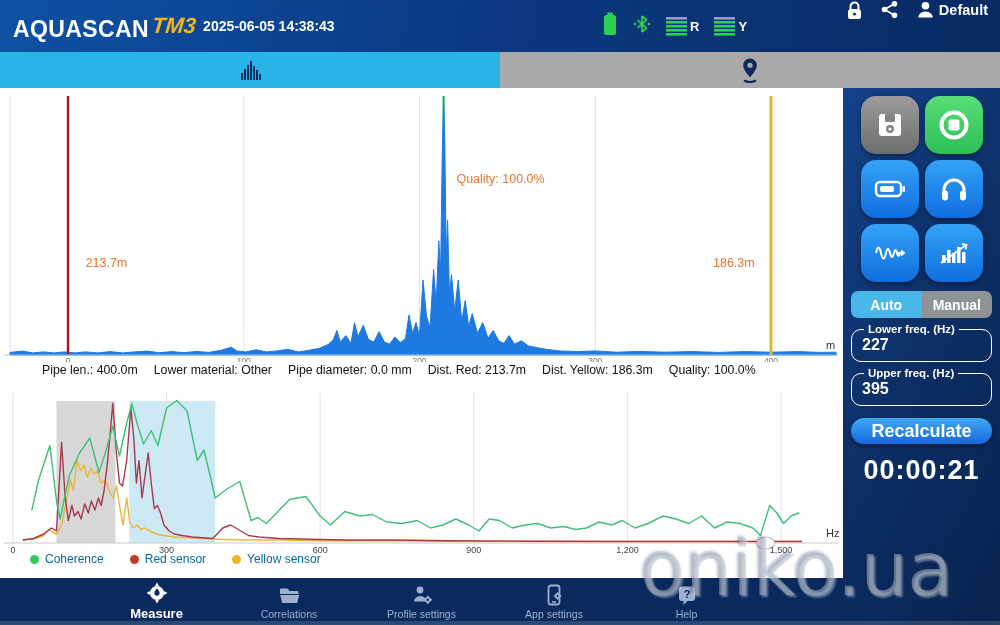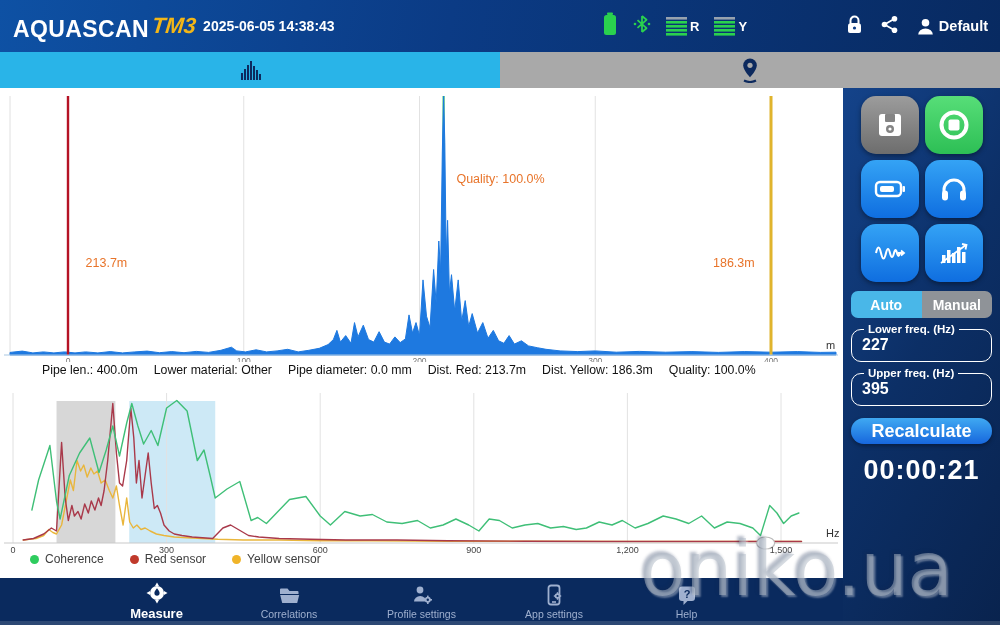--- a/index.html
+++ b/index.html
@@ -7,37 +7,37 @@
   .app { position:relative; width:1000px; height:625px; overflow:hidden; background:#fff; font-family:"Liberation Sans",sans-serif; }
 
   
   .topbar { position:absolute; left:0; top:0; width:1000px; height:52px;
     background:linear-gradient(100deg,#0e51a4 0%,#0b3b85 45%,#082a61 100%);
     display:flex; align-items:center; padding-left:13px; }
   .brand { color:#fff; font-weight:bold; font-size:23px; letter-spacing:.4px;margin-top:6px; }
   .brand-suffix { color:#f2b618; font-weight:bold; font-size:22px; font-style:italic; transform:skewX(-6deg); margin-left:3px; }
   .datetime { color:#fff; font-weight:bold; font-size:14px; margin-left:7px; }
   .status-center { position:absolute; left:602px; top:0; height:52px; display:flex; align-items:center; gap:15px; }
-  .status-right { position:absolute; right:12px; top:0; height:52px; display:flex; align-items:center; gap:17px; }
+  .status-right { position:absolute; right:12px; top:0; height:52px; display:flex; align-items:flex-start; gap:17px; }
   .sig { display:flex; align-items:center; gap:2px; }
   .sig-letter { color:#fff; font-weight:bold; font-size:13px; }
   .profile { display:flex; align-items:center; gap:4px; color:#fff; font-weight:bold; font-size:14.5px; }
 
   
   .tabbar { position:absolute; left:0; top:52px; width:1000px; height:36px; display:flex; }
   .tab { flex:1; display:flex; align-items:center; justify-content:center; cursor:pointer; }
   .tab.active { background:#29b4e8; }
   .tab.inactive { background:#a9a9a9; }
 
   
   .main { position:absolute; left:0; top:88px; width:843px; height:537px; background:#fff; }
   #corr-svg { display:block; width:843px; height:272px; margin-top:2px; }
   .info-bar { display:flex; gap:16px; padding-left:26px; font-size:12.3px; color:#111; height:16px; align-items:center;margin-left:16px; }
   #coh-svg { display:block; width:843px; height:175px; margin-top:3px; }
-  .legend { display:flex; gap:26px; padding-left:30px; font-size:12px; color:#404040; align-items:center; margin-top:-4px; }
+  .legend { display:flex; gap:26px; padding-left:30px; font-size:12px; color:#0369a1; align-items:center; margin-top:-4px; }
   .legend-item { display:flex; align-items:center; gap:6px; }
   .dot { width:9px; height:9px; border-radius:50%; }
 
   
   .sidebar { position:absolute; left:843px; top:88px; width:157px; height:537px; z-index:1;
     background:linear-gradient(118deg,#14438a 0%,#0c2f66 48%,#09234e 100%); }
   .btn-grid { display:grid; grid-template-columns:58px 58px; gap:6px; justify-content:center; padding-top:8px; }
   .sq { width:58px; height:58px; border-radius:15px; display:flex; align-items:center; justify-content:center;
     box-shadow:0 2px 5px rgba(0,0,0,.4); cursor:pointer; }
   .sq.gray  { background:linear-gradient(180deg,#9c9c9c,#6d6d6d); }

